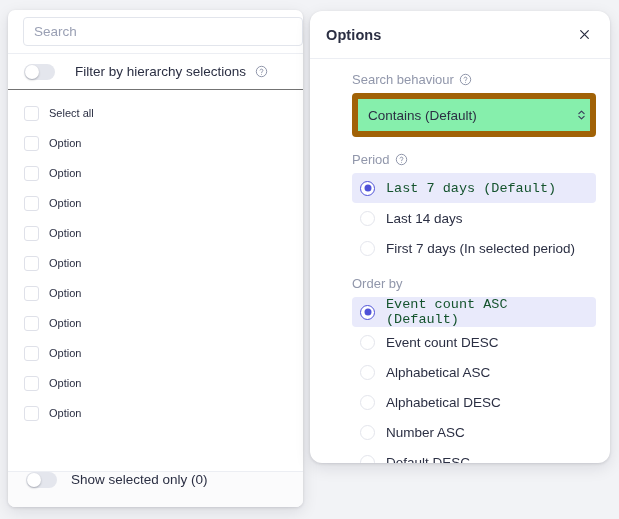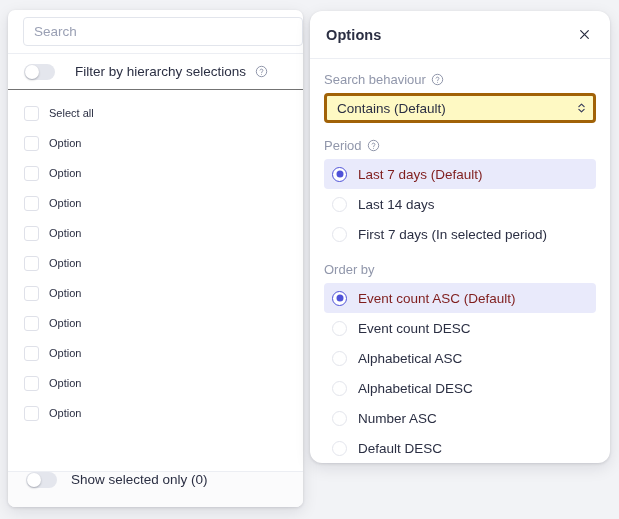--- a/index.html
+++ b/index.html
@@ -195,40 +195,41 @@
     width: 24px; height: 24px;
     display: flex; align-items: center; justify-content: center;
     color: #2b2f43;
     cursor: pointer;
   }
 
   .options-body {
     flex: 1 1 auto;
     padding: 13px 14px 8px 14px;
     overflow: hidden;
+    margin-left: 28px;
   }
 
   .group-label {
     font-size: 13px;
     color: #9197ab;
     margin-bottom: 6px;
     display: flex;
     align-items: center;
   }
 
   .select-wrap {
     position: relative;
     margin-bottom: 15px;
   }
   .select-box {
     width: 100%;
-    height: 30px;
-    border: 3px solid #a16207;
+    height: 44px;
+    border: 6px solid #a16207;
     border-radius: 4px;
-    background: #fef9c3;
+    background: #86efac;
     display: flex;
     align-items: center;
     padding: 0 10px;
     font-size: 13.5px;
     color: #2b2f43;
     cursor: pointer;
   }
   .select-chevrons {
     position: absolute;
     right: 9px;
@@ -268,21 +269,21 @@
     left: 50%; top: 50%;
     transform: translate(-50%, -50%);
     width: 7px; height: 7px;
     border-radius: 50%;
     background: #4f52d8;
   }
   .radio-label {
     font-size: 13.5px;
     color: #2b2f43;
   }
-  .radio-row.selected .radio-label { color: #7f1d1d; }
+  .radio-row.selected .radio-label { color: #14532d; font-family: Liberation Mono, monospace; }
 </style>
 </head>
 <body>
 
 <div class="filter-panel">
 
 
   <div class="search-row">
     <input class="search-input" type="text" placeholder="Search" style="">
   </div>

